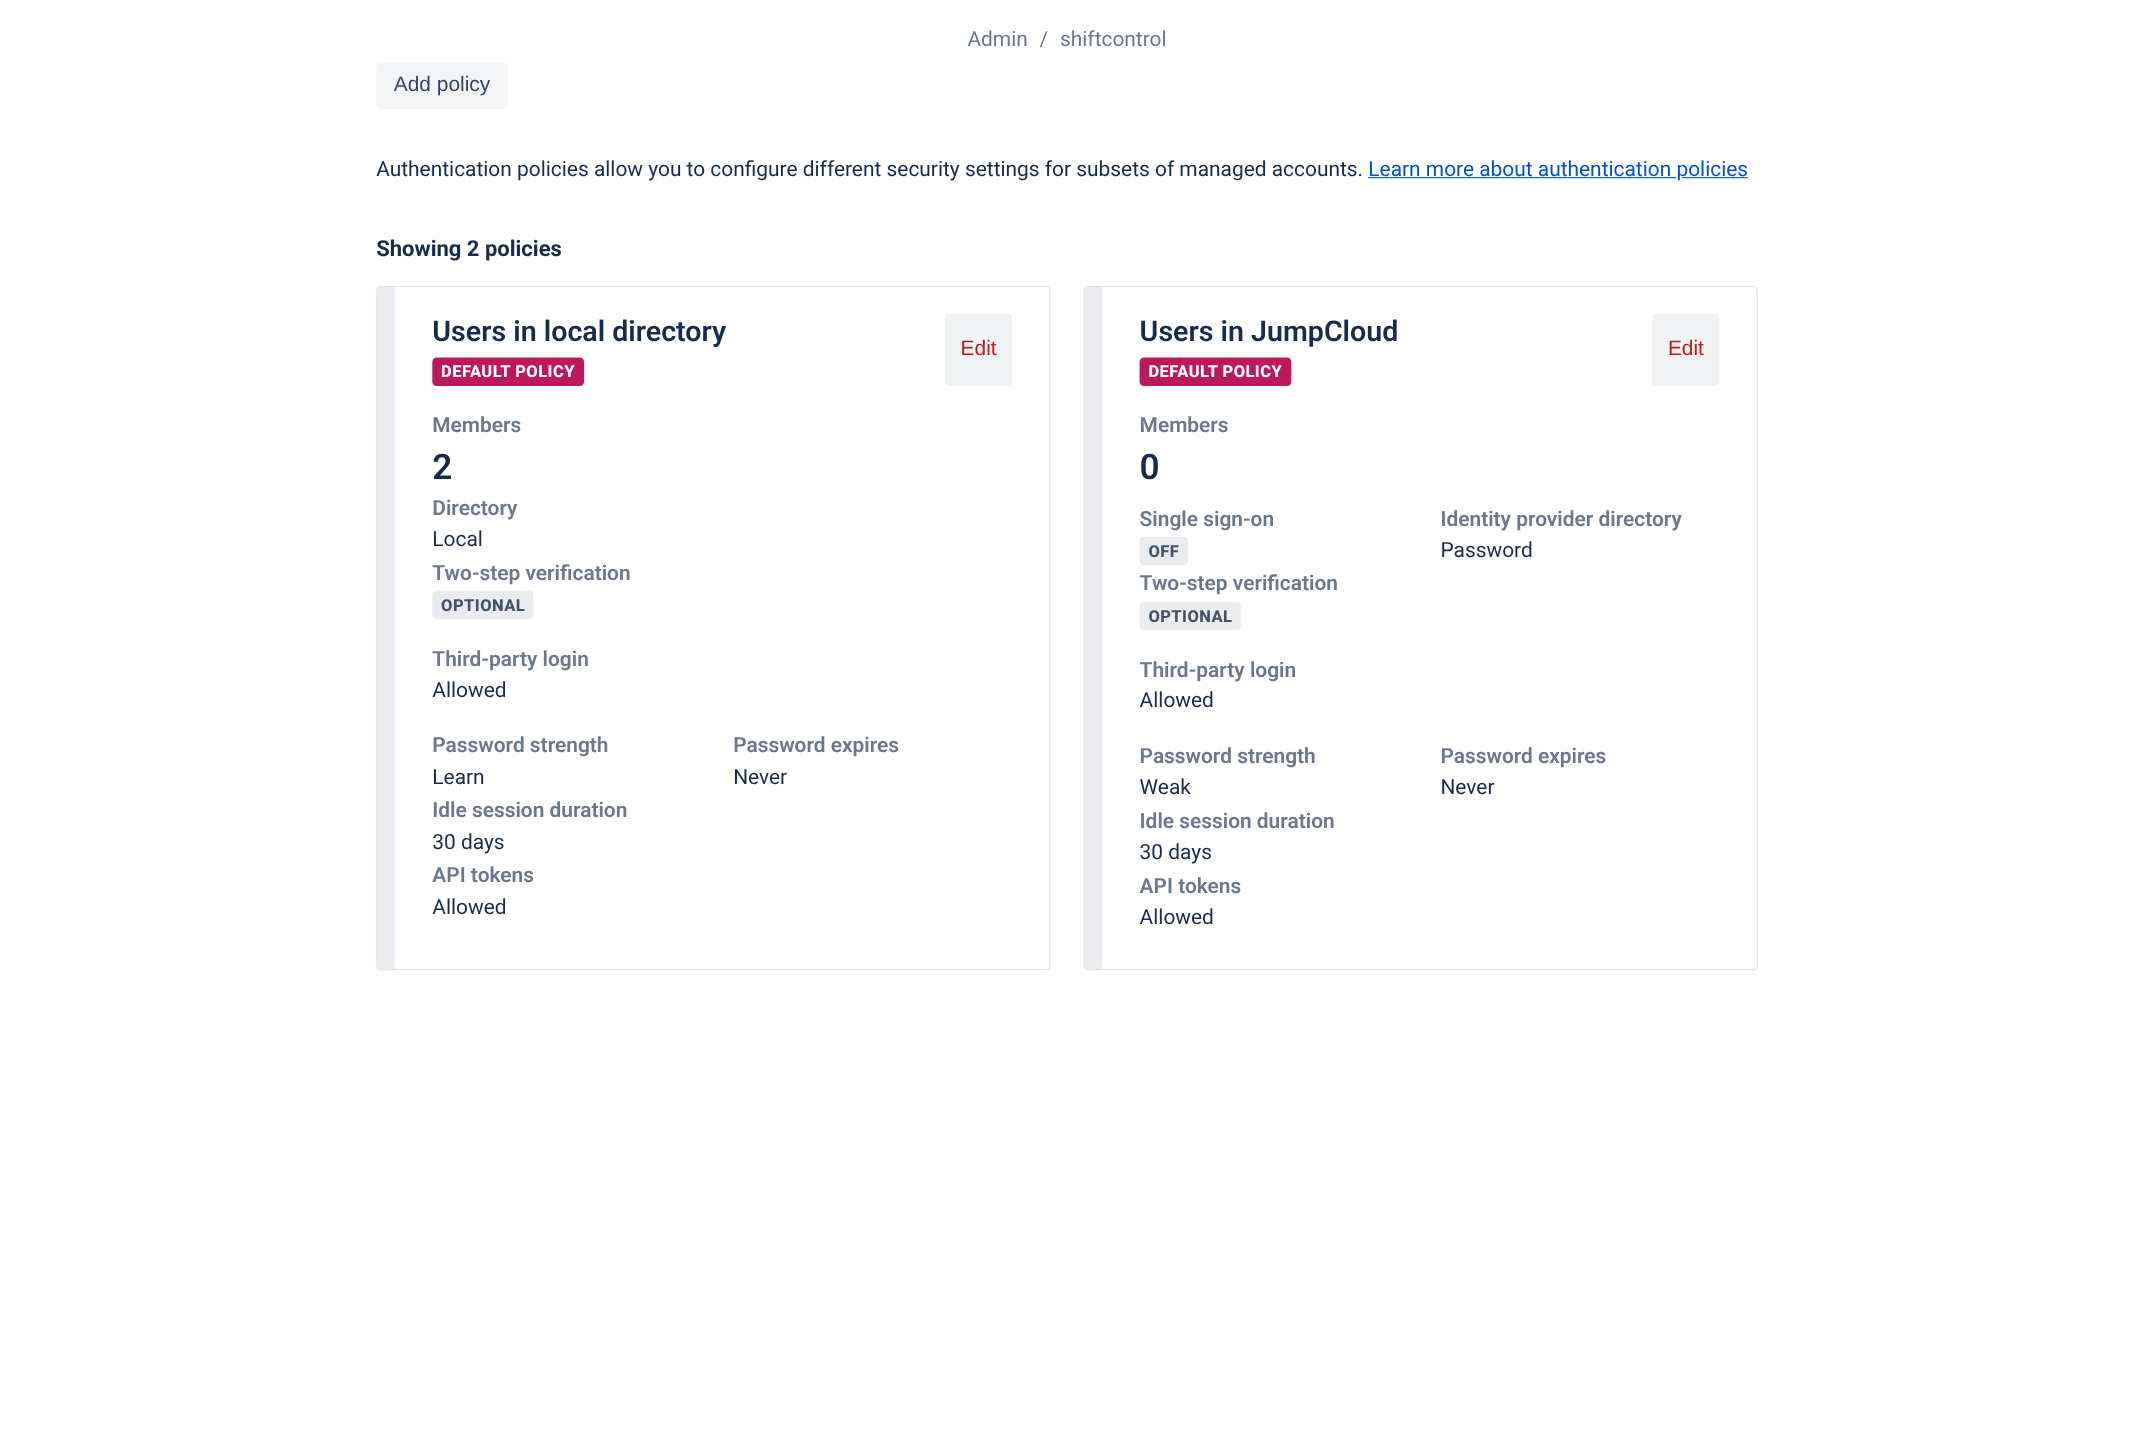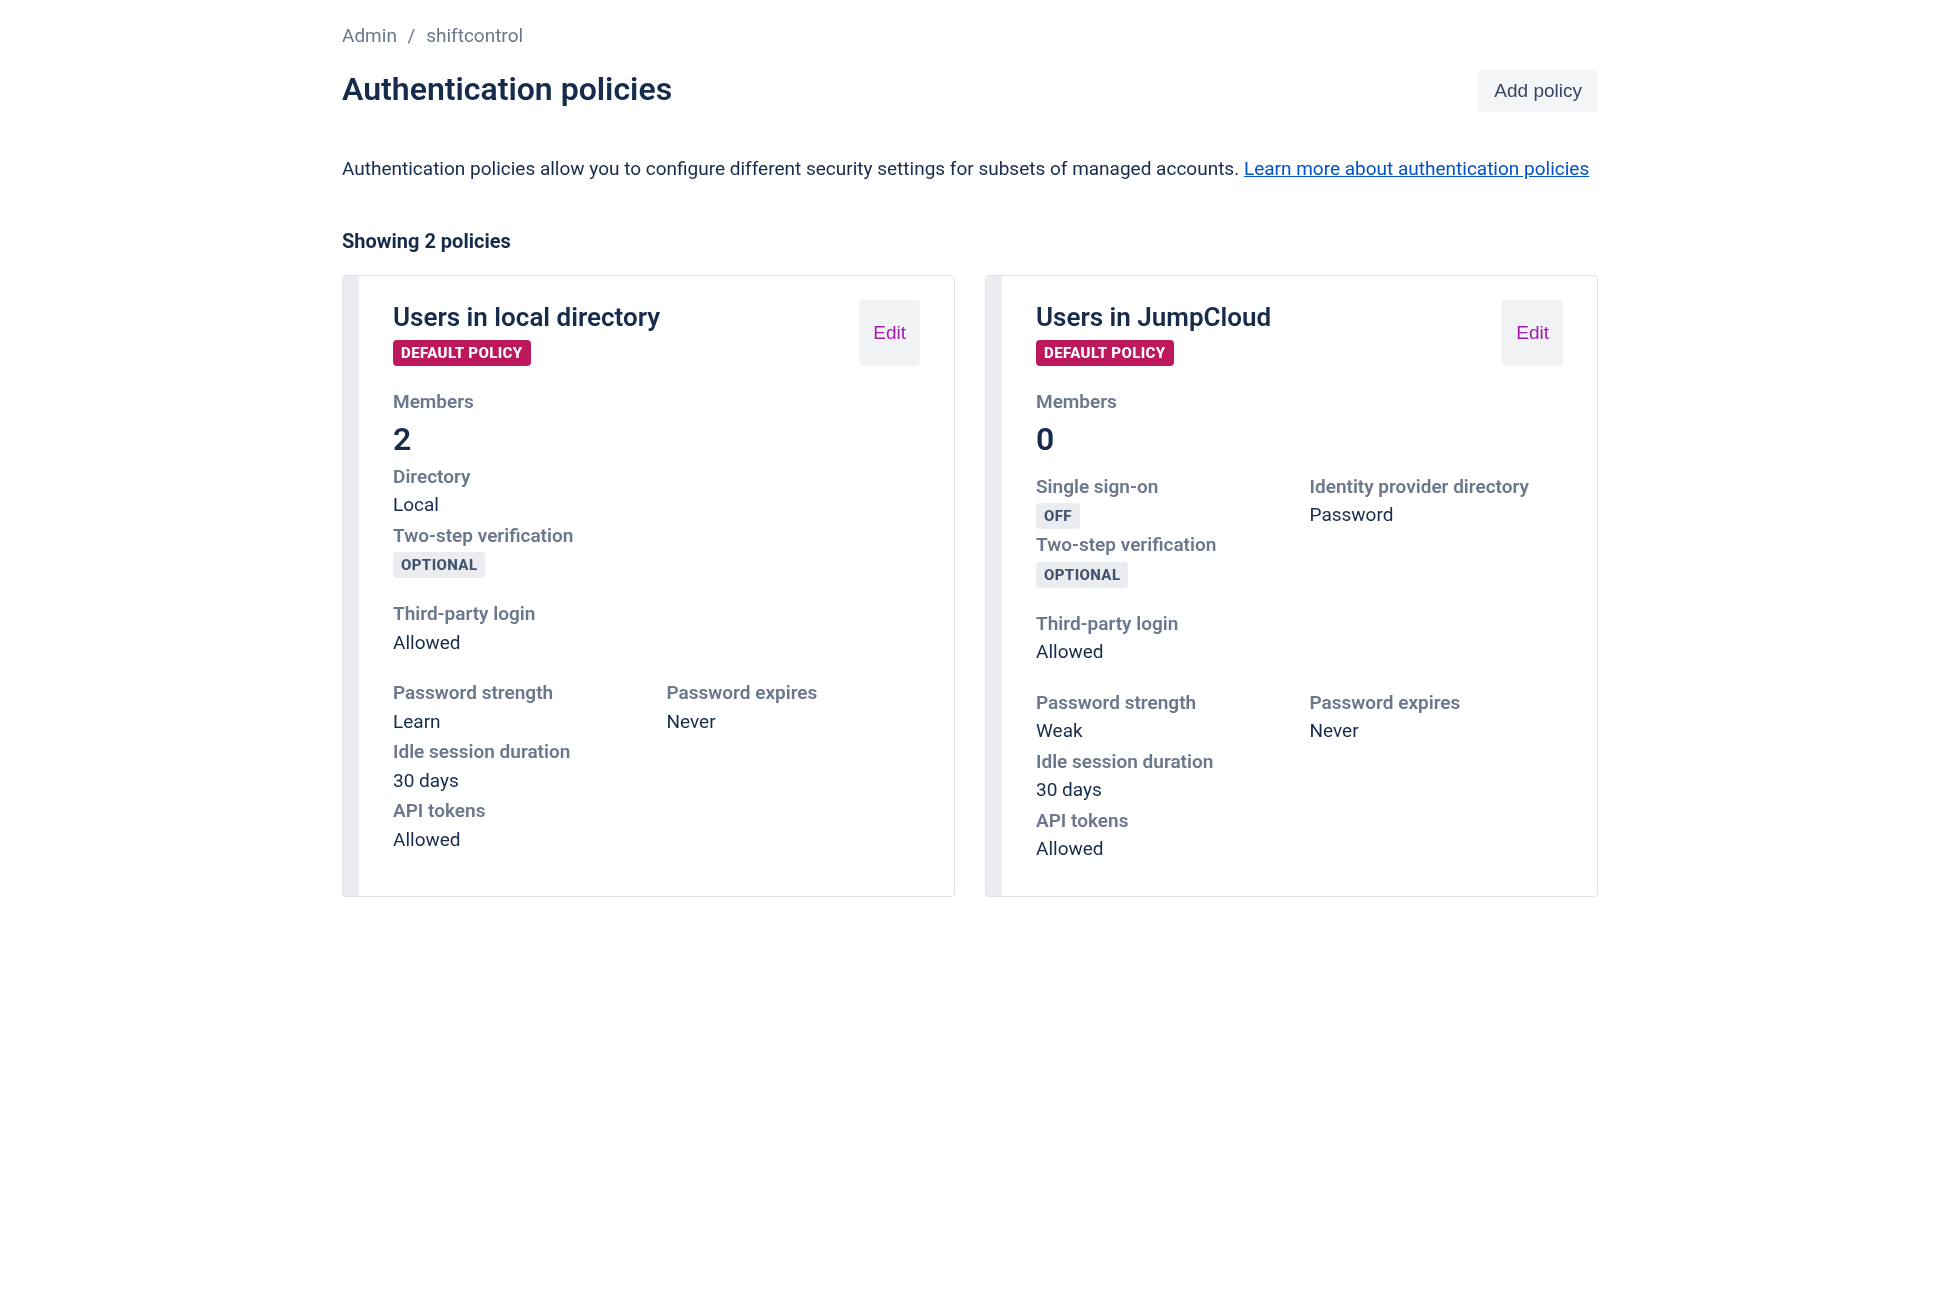--- a/index.html
+++ b/index.html
@@ -11,21 +11,22 @@
   }
   .page {
     width: 1332px;
     margin: 0 auto;
     padding: 24px 38px 40px 38px;
     position: relative;
   }
   .breadcrumb {
     font-size: 19px;
     color: #6B778C;
-    margin-bottom: 23px;
+    margin-bottom: 10px;
+    text-align: center;
   }
   .breadcrumb a {
     color: #6B778C;
     text-decoration: none;
   }
   .breadcrumb .sep {
     margin: 0 6px;
     color: #6B778C;
   }
   .header-row {
@@ -94,21 +95,21 @@
   }
   .card-title {
     font-size: 26px;
     font-weight: 600;
     color: #172B4D;
     margin: 0 0 6px 0;
     line-height: 1.25;
   }
   .edit-btn {
     background: #F1F2F4;
-    color: #a21caf;
+    color: #b91c1c;
     border: none;
     border-radius: 4px;
     padding: 22px 14px;
     font-size: 19px;
     font-weight: 500;
     cursor: pointer;
   }
   .badge-default {
     display: inline-block;
     background: #be185d;
@@ -168,21 +169,20 @@
 
 <div class="page">
 
   <div class="breadcrumb">
     <a href="#">Admin</a>
     <span class="sep">/</span>
     <a href="#">shiftcontrol</a>
   </div>
 
   <div class="header-row">
-    <h1 class="page-title">Authentication policies</h1>
     <button class="add-btn">Add policy</button>
   </div>
 
   <p class="intro">
     <span>Authentication policies allow you to configure different security settings for subsets of managed accounts. </span><a href="#">Learn more about authentication policies</a>
   </p>
 
   <div class="count-line">Showing 2 policies</div>
 
   <div class="cards">

